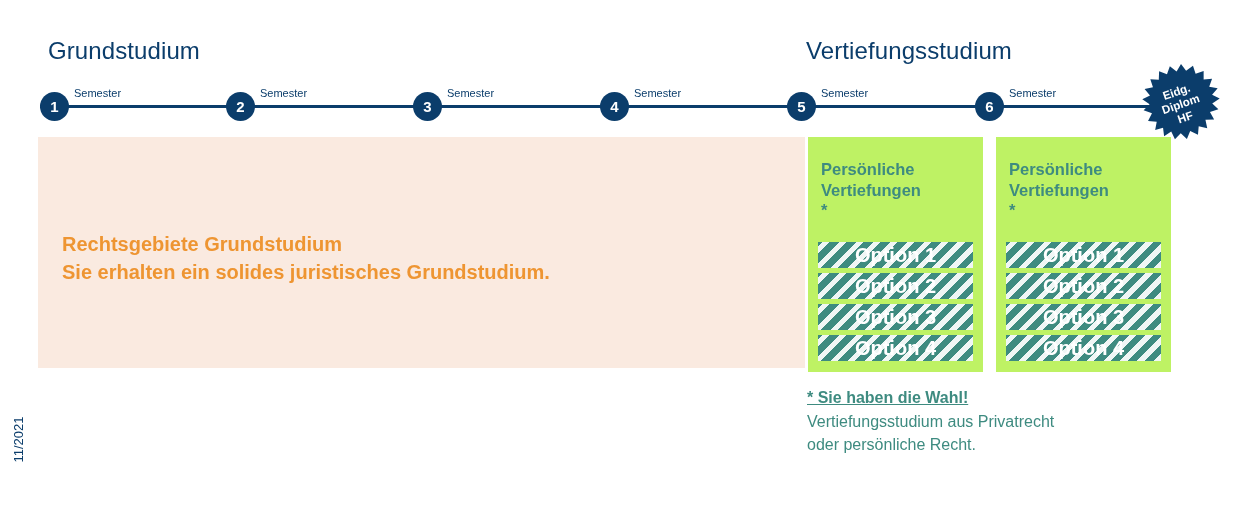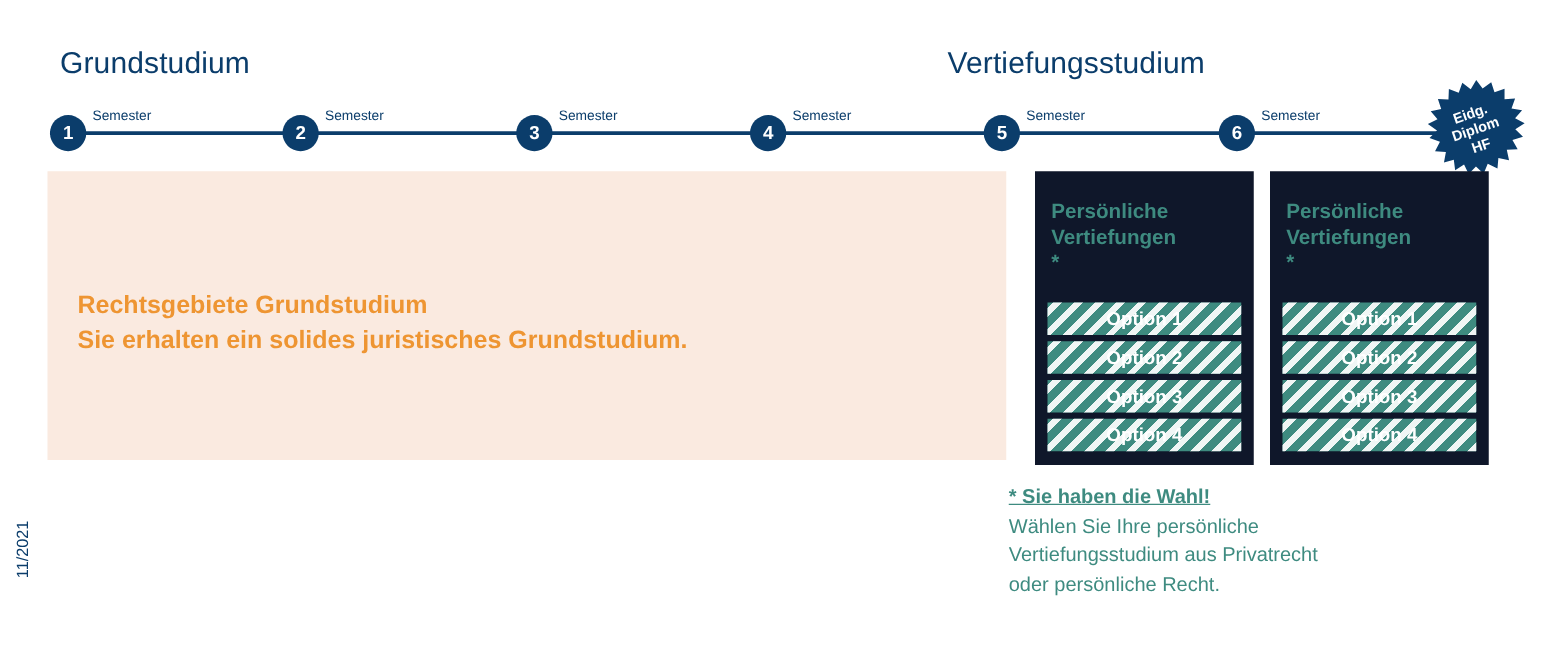--- a/index.html
+++ b/index.html
@@ -19,21 +19,21 @@
   
   .heading {
     position: absolute;
     color: #0b3d6b;
     font-weight: normal;
     font-size: 24px;
     letter-spacing: .1px;
     white-space: nowrap;
   }
   #heading-grund { left: 48px; top: 37px; }
-  #heading-vertief { left: 758px; top: 37px; }
+  #heading-vertief { left: 806px; top: 37px; }
 
   
   #timeline {
     position: absolute;
     left: 40px;
     top: 105px;
     width: 1140px;
     height: 3px;
     background: #0b3d6b;
   }
@@ -105,22 +105,21 @@
     line-height: 1.42;
     white-space: nowrap;
   }
 
   
   .vpanel {
     position: absolute;
     top: 137px;
     width: 175px;
     height: 235px;
-    background: #0f172a;
-    margin-left: 20px;
+    background: #bef264;
   }
   #vpanel-1 { left: 808px; }
   #vpanel-2 { left: 996px; }
 
   .vpanel-title {
     position: absolute;
     left: 13px;
     top: 22px;
     color: #3E8B80;
     font-weight: bold;
@@ -147,21 +146,21 @@
         rgba(0,0,0,0) 5px,
         rgba(0,0,0,0) 12px);
     display: flex;
     align-items: center;
     justify-content: center;
   }
   .option-label {
     position: relative;
     color: #ffffff;
     font-weight: bold;
-    font-size: 15px;
+    font-size: 20px;
     line-height: 1;
     white-space: nowrap;
   }
 
   
   #footnote {
     position: absolute;
     left: 807px;
     top: 386px;
     width: 360px;
@@ -280,18 +279,17 @@
         <span class="option-label">Option 3</span>
       </div>
     <div class="option-bar">
         <span class="option-label">Option 4</span>
       </div>
   </div>
 </div>
 
 <div id="footnote">
   <div id="footnote-head">* Sie haben die Wahl!</div>
-  <div>Wählen Sie Ihre persönliche</div>
   <div>Vertiefungsstudium aus Privatrecht</div>
   <div>oder persönliche Recht.</div>
 </div>
 
 <div id="date-stamp">11/2021</div>
 
 </body></html>

